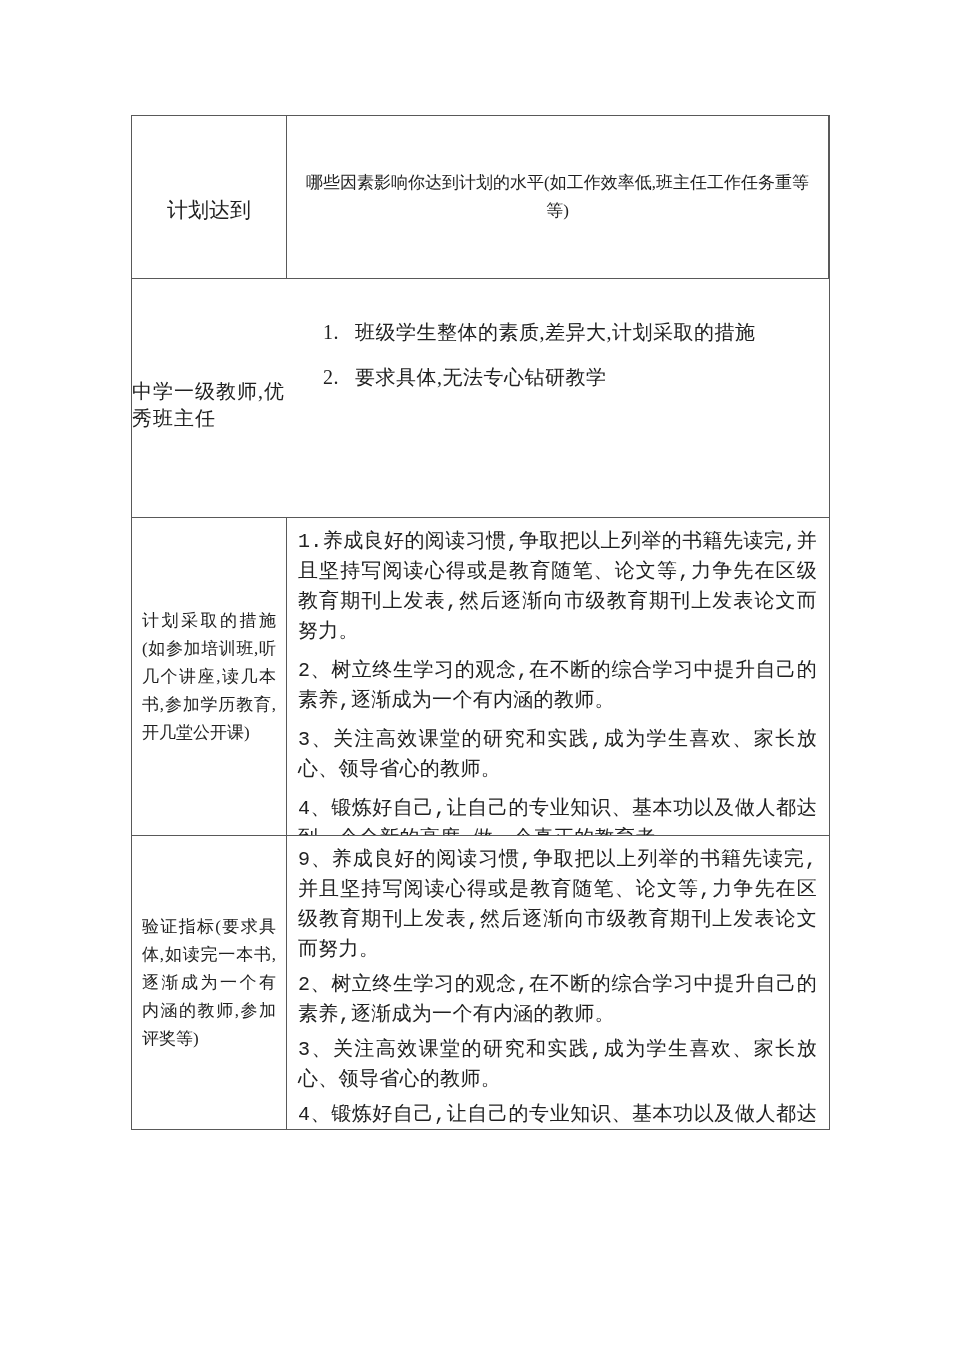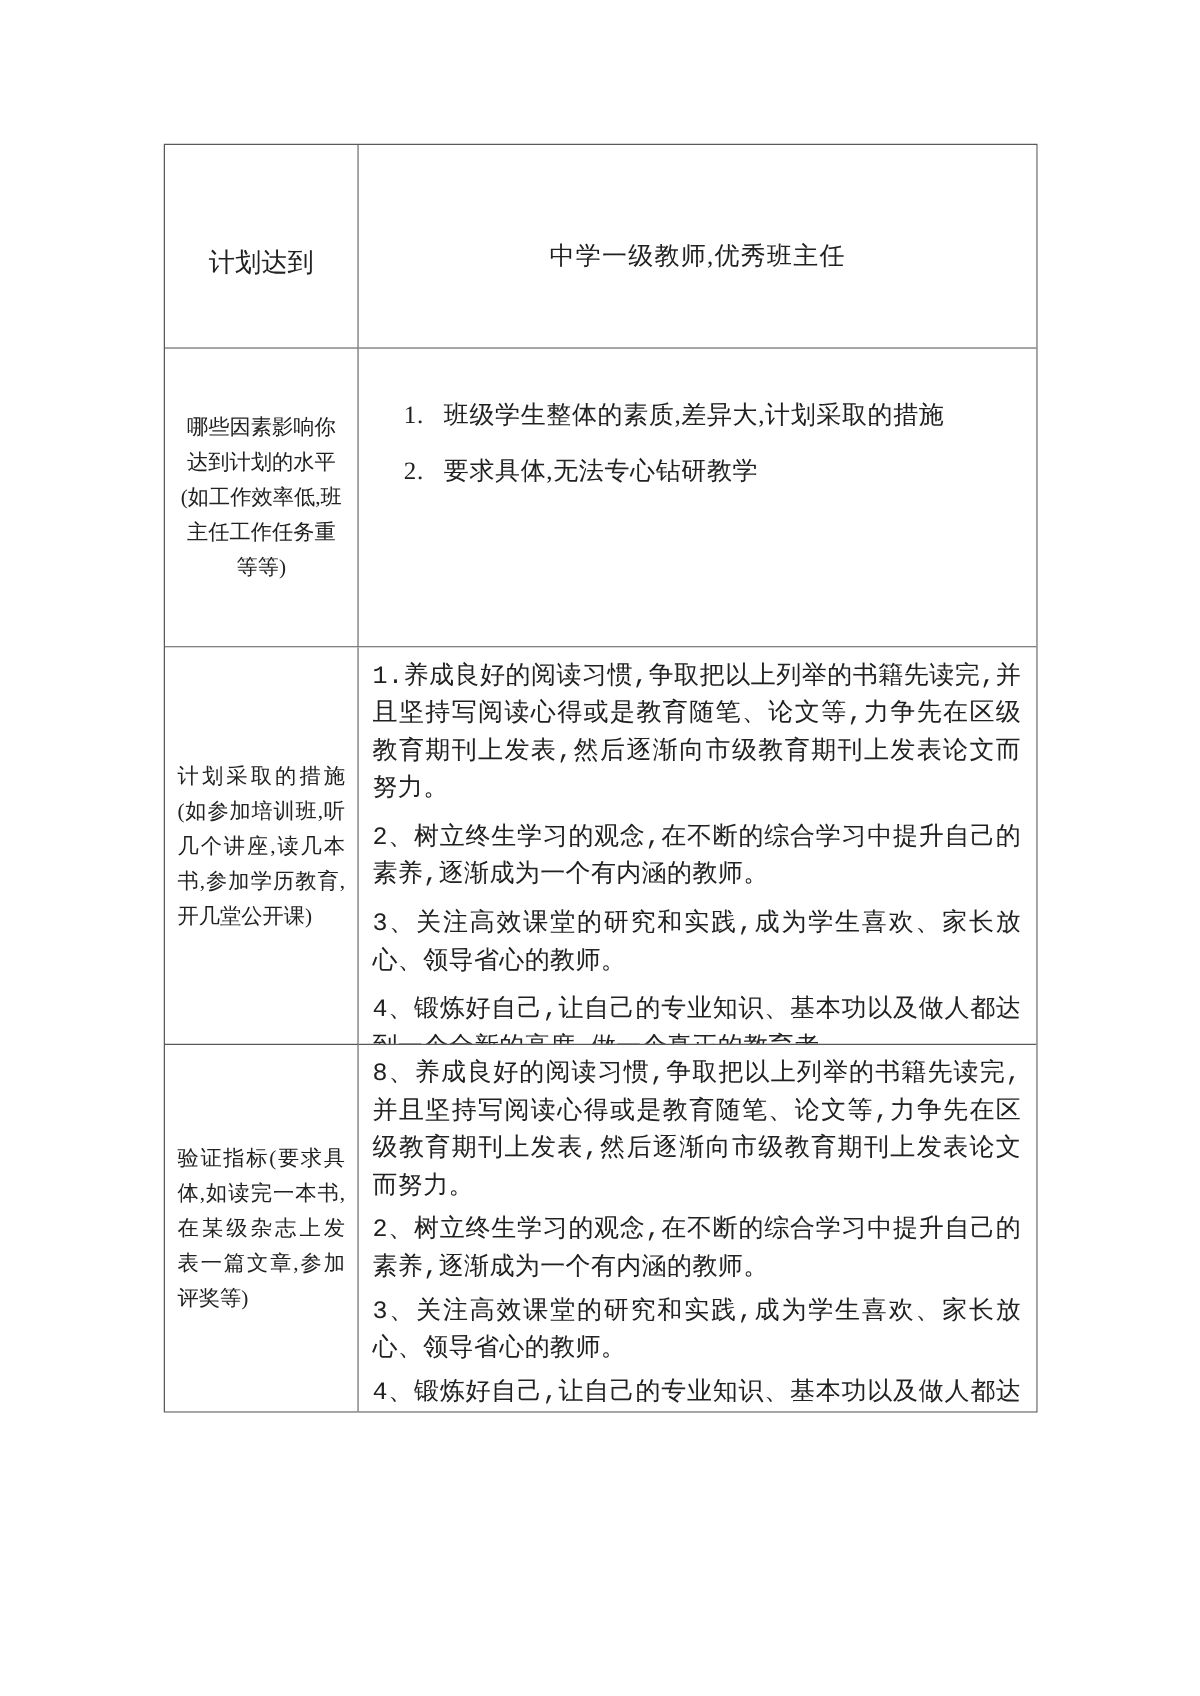--- a/index.html
+++ b/index.html
@@ -106,26 +106,26 @@
 <body>
 
 <div class="page">
   <div class="plan-table">
 
     <div class="cell label-cell row-sep">
       <div class="title-label">
         <div>计划达到</div>
       </div>
     </div>
+    <div class="cell label-cell row-sep">
+      <div class="label-text label-center">哪些因素影响你达到计划的水平(如工作效率低,班主任工作任务重等等)</div>
+    </div>
+
     <div class="cell content-center row-sep">
       <span>中学一级教师,优秀班主任</span>
-    </div>
-
-    <div class="cell label-cell row-sep">
-      <div class="label-text label-center">哪些因素影响你达到计划的水平(如工作效率低,班主任工作任务重等等)</div>
     </div>
     <div class="cell row-sep">
       <div class="factor-list">
         <div class="factor-item">
           <span class="factor-num">1.</span>
           <span>班级学生整体的素质,差异大,计划采取的措施</span>
         </div>
         <div class="factor-item">
           <span class="factor-num">2.</span>
           <span>要求具体,无法专心钻研教学</span>
@@ -137,23 +137,23 @@
       <div class="label-text label-justify">计划采取的措施(如参加培训班,听几个讲座,读几本书,参加学历教育,开几堂公开课)</div>
     </div>
     <div class="cell para-cell gap-lg row-sep">
       <p>1.养成良好的阅读习惯,争取把以上列举的书籍先读完,并且坚持写阅读心得或是教育随笔、论文等,力争先在区级教育期刊上发表,然后逐渐向市级教育期刊上发表论文而努力。</p>
       <p>2、树立终生学习的观念,在不断的综合学习中提升自己的素养,逐渐成为一个有内涵的教师。</p>
       <p>3、关注高效课堂的研究和实践,成为学生喜欢、家长放心、领导省心的教师。</p>
       <p>4、锻炼好自己,让自己的专业知识、基本功以及做人都达到一个全新的高度,做一个真正的教育者。</p>
     </div>
 
     <div class="cell label-cell">
-      <div class="label-text label-justify">验证指标(要求具体,如读完一本书,在某级杂志上发表一篇文章,参加评奖等)</div>
+      <div class="label-text label-justify">验证指标(要求具体,如读完一本书,逐渐成为一个有内涵的教师,参加评奖等)</div>
     </div>
     <div class="cell para-cell gap-sm">
-      <p>8、养成良好的阅读习惯,争取把以上列举的书籍先读完,并且坚持写阅读心得或是教育随笔、论文等,力争先在区级教育期刊上发表,然后逐渐向市级教育期刊上发表论文而努力。</p>
+      <p>9、养成良好的阅读习惯,争取把以上列举的书籍先读完,并且坚持写阅读心得或是教育随笔、论文等,力争先在区级教育期刊上发表,然后逐渐向市级教育期刊上发表论文而努力。</p>
       <p>2、树立终生学习的观念,在不断的综合学习中提升自己的素养,逐渐成为一个有内涵的教师。</p>
       <p>3、关注高效课堂的研究和实践,成为学生喜欢、家长放心、领导省心的教师。</p>
       <p>4、锻炼好自己,让自己的专业知识、基本功以及做人都达到一个全新的高度,做一个真正的教育者。</p>
     </div>
 
   </div>
 </div>
 
 </body></html>

